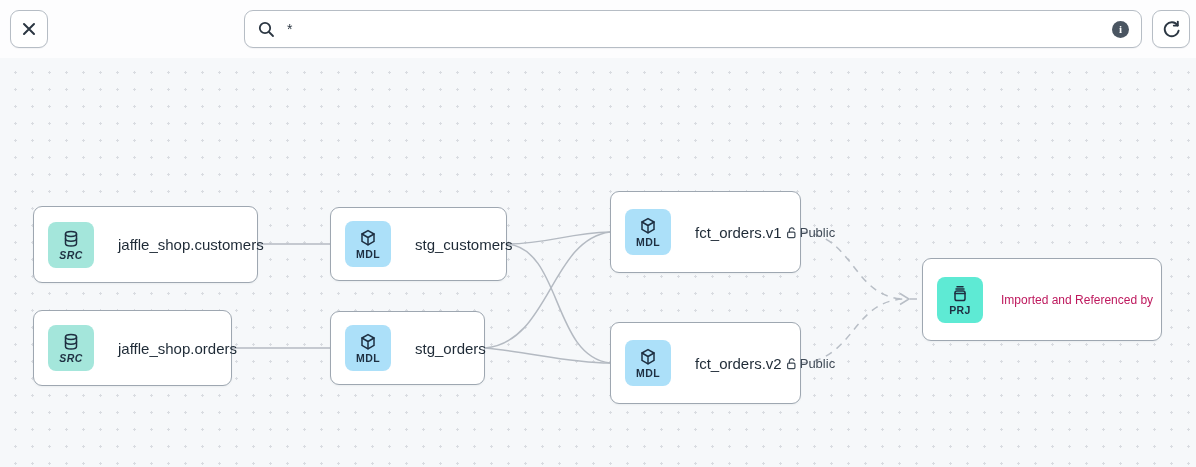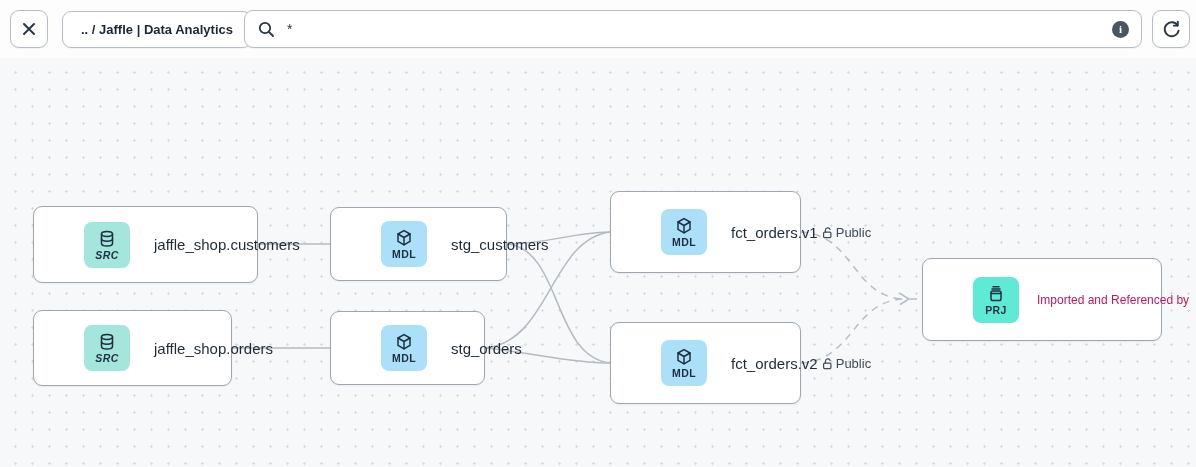--- a/index.html
+++ b/index.html
@@ -34,21 +34,21 @@
   
   .edges{position:absolute;left:0;top:0;pointer-events:none;}
   
   .node{
     position:absolute;box-sizing:border-box;background:#fff;border:1px solid #9ea7b1;
     border-radius:9px;display:flex;align-items:center;padding:0 14px;gap:24px;
     box-shadow:0 1px 2px rgba(20,30,40,.05);cursor:pointer;
   }
   .badge{
     flex:0 0 auto;width:46px;height:46px;border-radius:8px;
-    display:flex;flex-direction:column;align-items:center;justify-content:center;gap:1px;margin-left:36px;
+    display:flex;flex-direction:column;align-items:center;justify-content:center;gap:1px;
   }
   .badge-src{background:#a4e6db;font-style:italic;}
   .badge-mdl{background:#ace0f9;}
   .badge-prj{background:#5eead4;}
   .badge-label{font-size:10.5px;font-weight:700;letter-spacing:.4px;color:#1e2f41;line-height:1;}
   .node-text{display:flex;flex-direction:row;justify-content:space-between;gap:3px;min-width:0;}
   .node-title{font-size:15px;color:#1e2a36;white-space:nowrap;}
   .node-sub{display:flex;align-items:center;gap:2px;font-size:13px;color:#404b57;}
   .node-pretitle{font-size:12px;color:#be185d;white-space:nowrap;}
   .node-title-lg{font-size:16.5px;color:#1e2a36;white-space:nowrap;}
@@ -77,23 +77,20 @@
     <path d="M900 293.5 L909 299 L900 304.5" stroke="#b8bec6" stroke-width="1.5" fill="none"></path>
   </svg>
 
   <div class="topbar">
     <button class="tb-box tb-close">
       <svg width="16" height="16" viewBox="0 0 16 16" class="tb-icon">
         <path d="M3 3 L13 13 M13 3 L3 13"></path>
       </svg>
     </button>
 
-    <button class="tb-box tb-breadcrumb">
-      <span>.. / Jaffle | Data Analytics</span>
-    </button>
 
     <div class="tb-box tb-search">
       <svg width="18" height="18" viewBox="0 0 18 18" class="tb-icon" style="stroke-width:1.8">
         <circle cx="8" cy="8" r="5.2"></circle>
           <path d="M12 12 L16 16"></path>
       </svg>
       <input type="text" value="*" style="">
       <div class="info-circle">i</div>
     </div>
 

